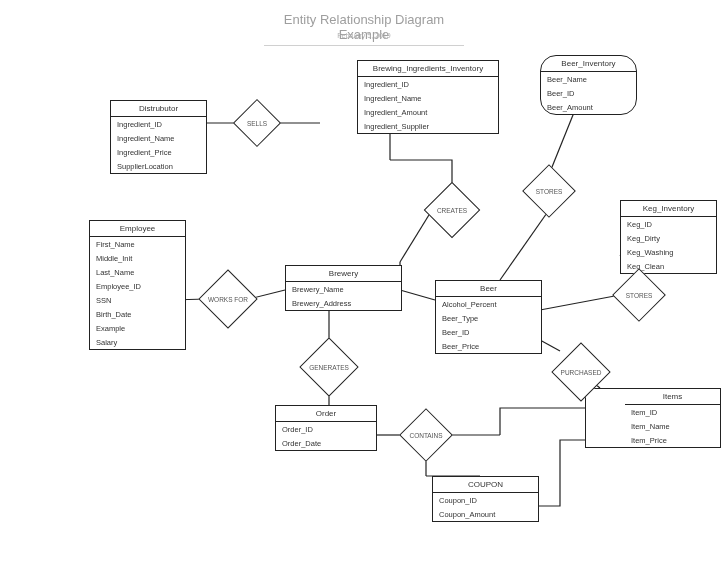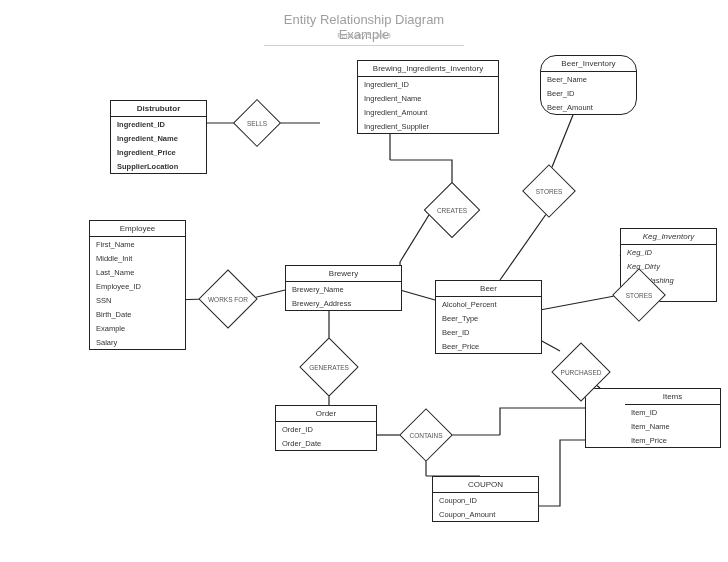--- a/index.html
+++ b/index.html
@@ -52,21 +52,21 @@
 
     <line x1="426" y1="454" x2="426" y2="476"></line>
       <polyline points="426,476 480,476"></polyline>
     <polyline points="537,506 560,506 560,440 585,440"></polyline>
 
     <line x1="540" y1="340" x2="560" y2="351"></line>
       <line x1="581" y1="393" x2="600" y2="388"></line>
     <line x1="581" y1="373" x2="600" y2="388"></line>
   </svg>
 
-  <div class="entity" style="left: 110px; top: 100px; width: 95px; font-weight: bold;">
+  <div class="entity" style="left: 110px; top: 100px; width: 95px;">
       <div class="ehdr">Distrubutor</div>
       <div class="erow">Ingredient_ID</div>
       <div class="erow">Ingredient_Name</div>
       <div class="erow">Ingredient_Price</div>
       <div class="erow">SupplierLocation</div>
     </div>
   <div class="entity" style="left: 320px; top: 60px; width: 140px; margin-left: 37px;">
       <div class="ehdr">Brewing_Ingredients_Inventory</div>
       <div class="erow">Ingredient_ID</div>
       <div class="erow">Ingredient_Name</div>
@@ -95,21 +95,21 @@
       <div class="erow">Brewery_Name</div>
       <div class="erow">Brewery_Address</div>
     </div>
   <div class="entity" style="left: 435px; top: 280px; width: 105px;">
       <div class="ehdr">Beer</div>
       <div class="erow">Alcohol_Percent</div>
       <div class="erow">Beer_Type</div>
       <div class="erow">Beer_ID</div>
       <div class="erow">Beer_Price</div>
     </div>
-  <div class="entity" style="left: 620px; top: 228px; width: 95px; font-style: italic;">
+  <div class="entity" style="left: 620px; top: 200px; width: 95px;">
       <div class="ehdr">Keg_Inventory</div>
       <div class="erow">Keg_ID</div>
       <div class="erow">Keg_Dirty</div>
       <div class="erow">Keg_Washing</div>
       <div class="erow">Keg_Clean</div>
     </div>
   <div class="entity" style="left: 275px; top: 405px; width: 100px;">
       <div class="ehdr">Order</div>
       <div class="erow">Order_ID</div>
       <div class="erow">Order_Date</div>

